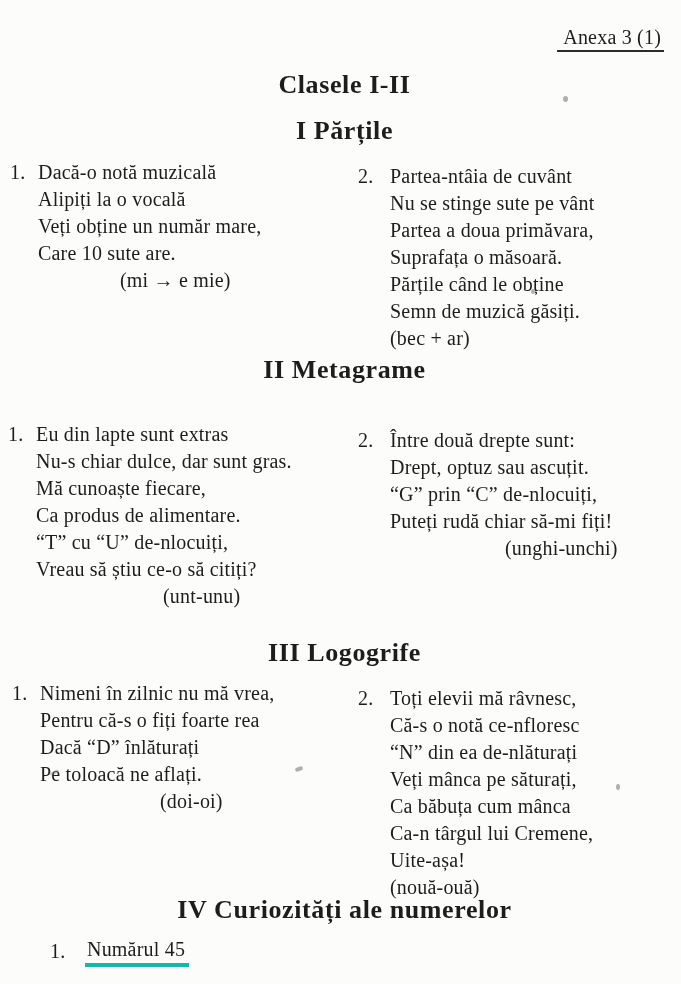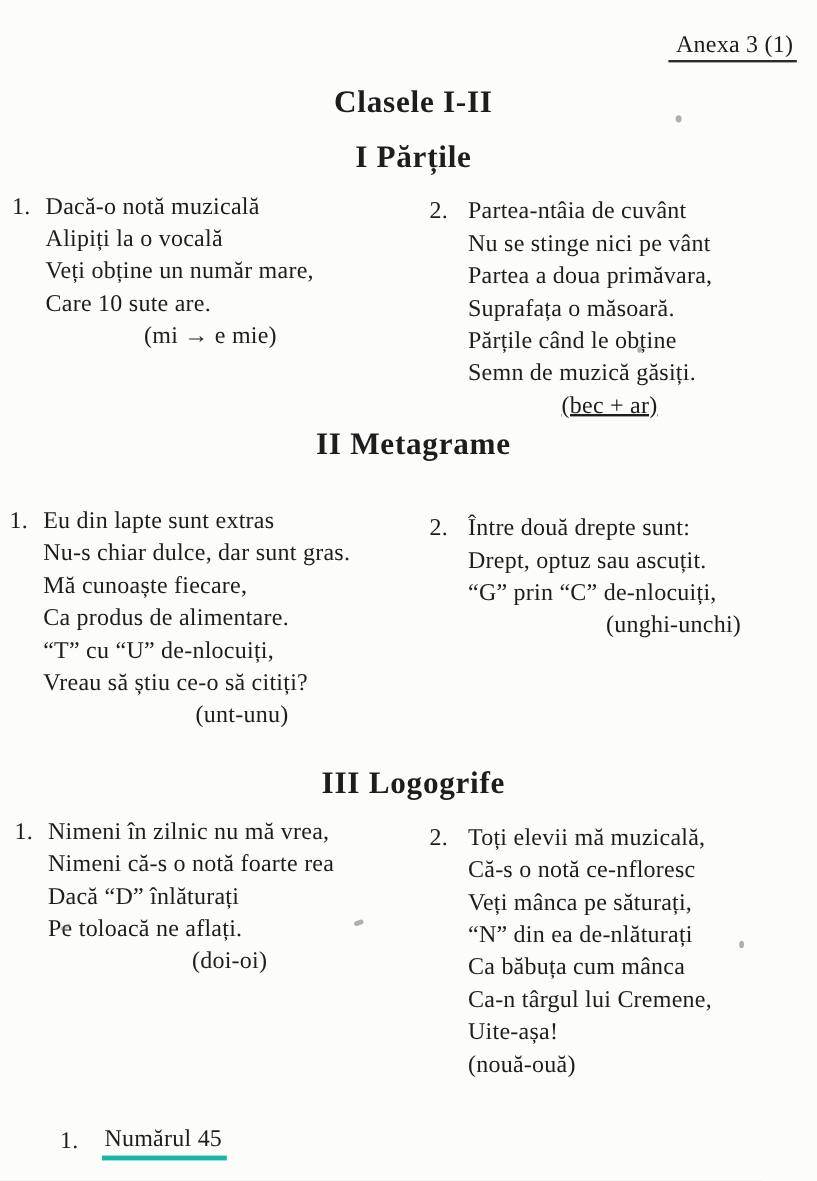--- a/index.html
+++ b/index.html
@@ -56,26 +56,26 @@
       <div class="line">Veți obține un număr mare,</div>
       <div class="line">Care 10 sute are.</div>
       <div class="answer" style="margin-left:82px;">(mi → e mie)</div>
     </div>
   </div>
 
   <div class="riddle rcol" style="left:358px; top:163px; width:323px;">
     <div class="num">2.</div>
     <div class="lines">
       <div class="line">Partea-ntâia de cuvânt</div>
-      <div class="line">Nu se stinge nici pe vânt</div>
+      <div class="line">Nu se stinge sute pe vânt</div>
       <div class="line">Partea a doua primăvara,</div>
       <div class="line">Suprafața o măsoară.</div>
       <div class="line">Părțile când le obține</div>
       <div class="line">Semn de muzică găsiți.</div>
-      <div class="answer" style="margin-left:78px;text-decoration:underline;">(bec + ar)</div>
+      <div class="answer" style="">(bec + ar)</div>
     </div>
   </div>
 
   <div class="h-sec" style="top:355px;">II Metagrame</div>
 
   <div class="riddle" style="left:8px; top:421px; width:335px;">
     <div class="num">1.</div>
     <div class="lines">
       <div class="line">Eu din lapte sunt extras</div>
       <div class="line">Nu-s chiar dulce, dar sunt gras.</div>
@@ -86,51 +86,53 @@
       <div class="answer" style="margin-left:127px;">(unt-unu)</div>
     </div>
   </div>
 
   <div class="riddle rcol" style="left:358px; top:427px; width:323px;">
     <div class="num">2.</div>
     <div class="lines">
       <div class="line">Între două drepte sunt:</div>
       <div class="line">Drept, optuz sau ascuțit.</div>
       <div class="line">“G” prin “C” de-nlocuiți,</div>
+      <div class="line">Puteți rudă chiar să-mi fiți!</div>
       <div class="answer" style="margin-left:115px;">(unghi-unchi)</div>
     </div>
   </div>
 
   <div class="h-sec" style="top:638px;">III Logogrife</div>
 
   <div class="riddle" style="left:12px; top:680px; width:335px;">
     <div class="num">1.</div>
     <div class="lines">
       <div class="line">Nimeni în zilnic nu mă vrea,</div>
-      <div class="line">Nimeni că-s o notă foarte rea</div>
+      <div class="line">Pentru că-s o fiți foarte rea</div>
       <div class="line">Dacă “D” înlăturați</div>
       <div class="line">Pe toloacă ne aflați.</div>
       <div class="answer" style="margin-left:120px;">(doi-oi)</div>
     </div>
   </div>
 
   <div class="riddle rcol" style="left:358px; top:685px; width:323px;">
     <div class="num">2.</div>
     <div class="lines">
-      <div class="line">Toți elevii mă muzicală,</div>
+      <div class="line">Toți elevii mă râvnesc,</div>
       <div class="line">Că-s o notă ce-nfloresc</div>
+      <div class="line">“N” din ea de-nlăturați</div>
       <div class="line">Veți mânca pe săturați,</div>
-      <div class="line">“N” din ea de-nlăturați</div>
       <div class="line">Ca băbuța cum mânca</div>
       <div class="line">Ca-n târgul lui Cremene,</div>
       <div class="line">Uite-așa!</div>
       <div class="answer" style="margin-left:0;">(nouă-ouă)</div>
     </div>
   </div>
 
+  <div class="h-sec" style="top:895px;">IV Curiozități ale numerelor</div>
 
   <div class="item-row" style="left:50px; top:938px;">
     <div class="num">1.</div>
     <div class="item-label">Numărul 45</div>
   </div>
 
   <div class="speck" style="left:563px; top:96px; width:5px; height:6px;"></div>
   <div class="speck" style="left:531px; top:289px; width:4px; height:5px;"></div>
   <div class="speck" style="left:295px; top:767px; width:8px; height:4px; transform:rotate(-20deg); border-radius:2px;"></div>
   <div class="speck" style="left:616px; top:784px; width:4px; height:6px;"></div>

